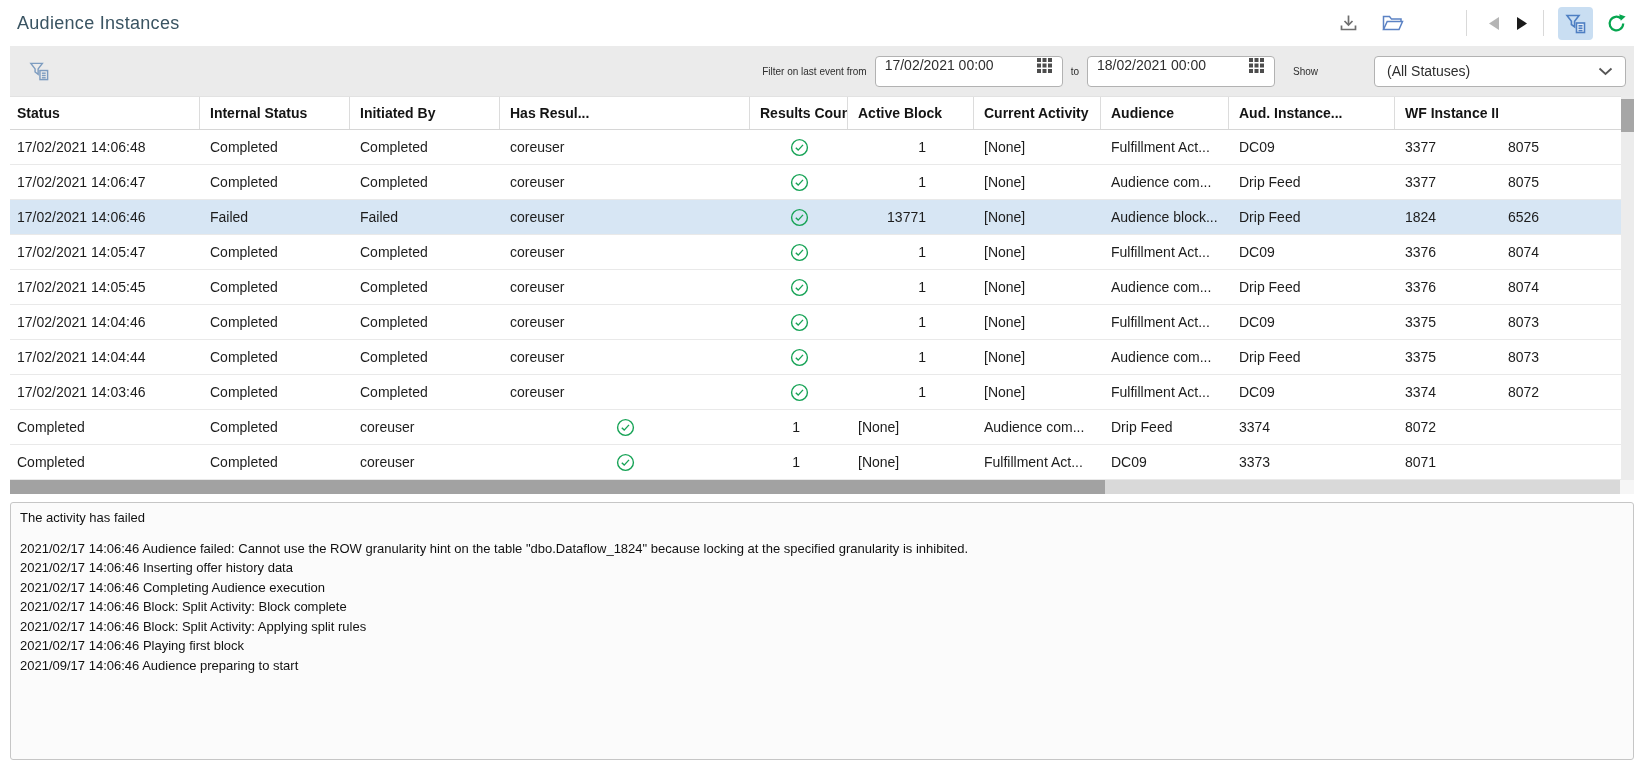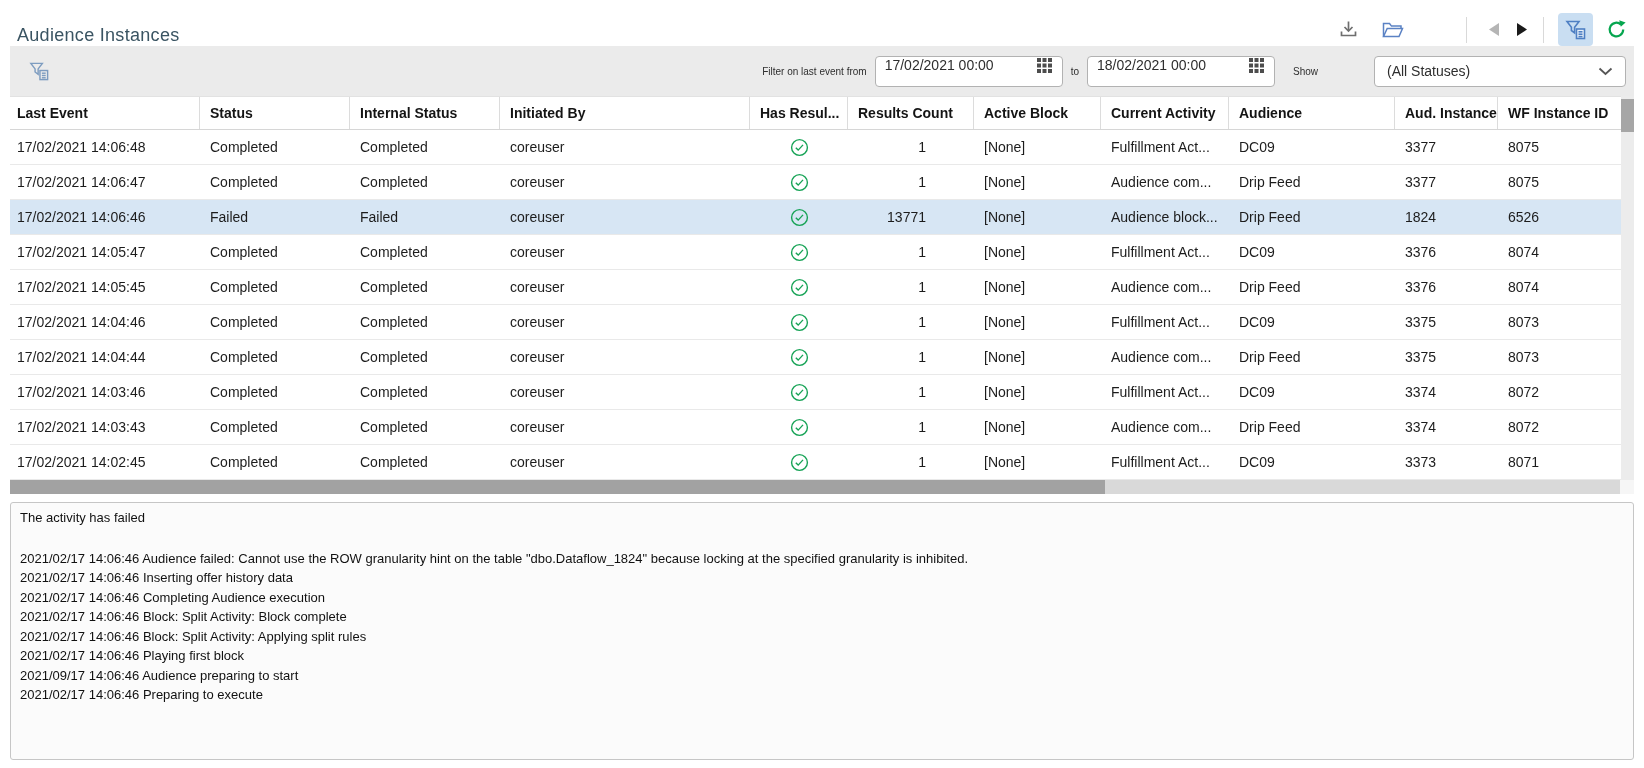--- a/index.html
+++ b/index.html
@@ -1,20 +1,20 @@
 <!DOCTYPE html>
 <html><head>
 <meta charset="utf-8">
 <style>
   * { margin:0; padding:0; box-sizing:border-box; }
   html,body { width:1644px; height:768px; overflow:hidden; background:#ffffff;
               font-family:"Liberation Sans", sans-serif; }
 
   
-  .title-bar { height:46px; display:flex; align-items:flex-end; padding:0 14px 0 17px; background:#fff; }
+  .title-bar { height:46px; display:flex; align-items:center; padding:0 14px 0 17px; background:#fff; }
   .page-title { font-size:18px; font-weight:400; color:#3a5462; letter-spacing:.3px; }
   .toolbar { margin-left:auto; display:flex; align-items:center; }
   .tb-btn { background:transparent; border:none; cursor:pointer; display:flex; align-items:center; justify-content:center; padding:3px; }
   .tb-sep { width:1px; height:26px; background:#d9d9d9; }
   .sep-a { margin-left:58px; margin-right:16px; }
   .sep-b { margin-left:10px; margin-right:14px; }
   .gap-s { margin-left:16px; }
   .gap-t { margin-left:4px; }
   .filter-active { background:#c9def2; border-radius:4px; padding:5px 6px; margin-right:10px; }
 
@@ -49,21 +49,21 @@
 
   .vscroll { position:absolute; top:0; right:0; width:13px; height:384px; background:#ececec; }
   .vthumb { position:absolute; top:3px; left:0; width:13px; height:33px; background:#a6a6a6; }
   .hscroll { position:relative; width:1624px; height:14px; background:#d9d9d9; }
   .hthumb { position:absolute; left:0; top:0; height:14px; width:1095px; background:#a2a2a2; }
   .hcorner { position:absolute; right:0; top:0; height:14px; width:14px; background:#f6f6f6; }
 
   
   .details-panel { margin:8px 10px 0; height:258px; background:#fbfbfb; border:1px solid #c6c6c6;
                    border-radius:3px; padding:5px 9px; overflow:hidden; }
-  .log-summary { font-size:13px; color:#111; line-height:19.5px; margin-bottom:21px; }
+  .log-summary { font-size:13px; color:#111; line-height:19.5px; margin-bottom:11px; }
   .log-line { font-size:13px; color:#111; line-height:19.5px; white-space:nowrap; }
 
   svg { display:block; }
 </style>
 </head>
 <body>
 
 <div class="title-bar">
   <div class="page-title">Audience Instances</div>
   <div class="toolbar">
@@ -176,21 +176,20 @@
         <svg width="15" height="9" viewBox="0 0 15 9" fill="none" stroke="#555" stroke-width="1.8">
             <path d="M1.5 1.5 l6 5.5 6-5.5"></path>
           </svg>
       </span>
     </div>
   </div>
 </div>
 
 <div class="grid-wrap">
   <div class="grid-header grid-cols">
-    <div class="hcell">Last Event</div>
     <div class="hcell">Status</div>
     <div class="hcell">Internal Status</div>
     <div class="hcell">Initiated By</div>
     <div class="hcell">Has Resul...</div>
     <div class="hcell">Results Count</div>
     <div class="hcell">Active Block</div>
     <div class="hcell">Current Activity</div>
     <div class="hcell">Audience</div>
     <div class="hcell">Aud. Instance...</div>
     <div class="hcell">WF Instance ID</div>
@@ -350,41 +349,39 @@
       </span>
     </div>
     <div class="cell c-right">1</div>
     <div class="cell">[None]</div>
     <div class="cell">Fulfillment Act...</div>
     <div class="cell">DC09</div>
     <div class="cell">3374</div>
     <div class="cell">8072</div>
   </div>
       <div class="row grid-cols">
-    <div class="cell">17/02/2021 14:03:43</div>
     <div class="cell">Completed</div>
     <div class="cell">Completed</div>
     <div class="cell">coreuser</div>
     <div class="cell c-center">
       <span>
         <svg width="19" height="19" viewBox="0 0 19 19" fill="none" stroke="#17a356" stroke-width="1.4">
           <circle cx="9.5" cy="9.5" r="7.9"></circle>
           <path d="M5.8 9.7 l2.4 2.4 4.8-5.2"></path>
         </svg>
       </span>
     </div>
     <div class="cell c-right">1</div>
     <div class="cell">[None]</div>
     <div class="cell">Audience com...</div>
     <div class="cell">Drip Feed</div>
     <div class="cell">3374</div>
     <div class="cell">8072</div>
   </div>
       <div class="row grid-cols">
-    <div class="cell">17/02/2021 14:02:45</div>
     <div class="cell">Completed</div>
     <div class="cell">Completed</div>
     <div class="cell">coreuser</div>
     <div class="cell c-center">
       <span>
         <svg width="19" height="19" viewBox="0 0 19 19" fill="none" stroke="#17a356" stroke-width="1.4">
           <circle cx="9.5" cy="9.5" r="7.9"></circle>
           <path d="M5.8 9.7 l2.4 2.4 4.8-5.2"></path>
         </svg>
       </span>
@@ -409,15 +406,14 @@
 <div class="details-panel">
   <div class="log-summary">The activity has failed</div>
   <div id="log-lines">
       <div class="log-line">2021/02/17 14:06:46 Audience failed: Cannot use the ROW granularity hint on the table "dbo.Dataflow_1824" because locking at the specified granularity is inhibited.</div>
       <div class="log-line">2021/02/17 14:06:46 Inserting offer history data</div>
       <div class="log-line">2021/02/17 14:06:46 Completing Audience execution</div>
       <div class="log-line">2021/02/17 14:06:46 Block: Split Activity: Block complete</div>
       <div class="log-line">2021/02/17 14:06:46 Block: Split Activity: Applying split rules</div>
       <div class="log-line">2021/02/17 14:06:46 Playing first block</div>
       <div class="log-line">2021/09/17 14:06:46 Audience preparing to start</div>
-      <div class="log-line">2021/02/17 14:06:46 Preparing to execute</div>
     </div>
 </div>
 
 </body></html>

